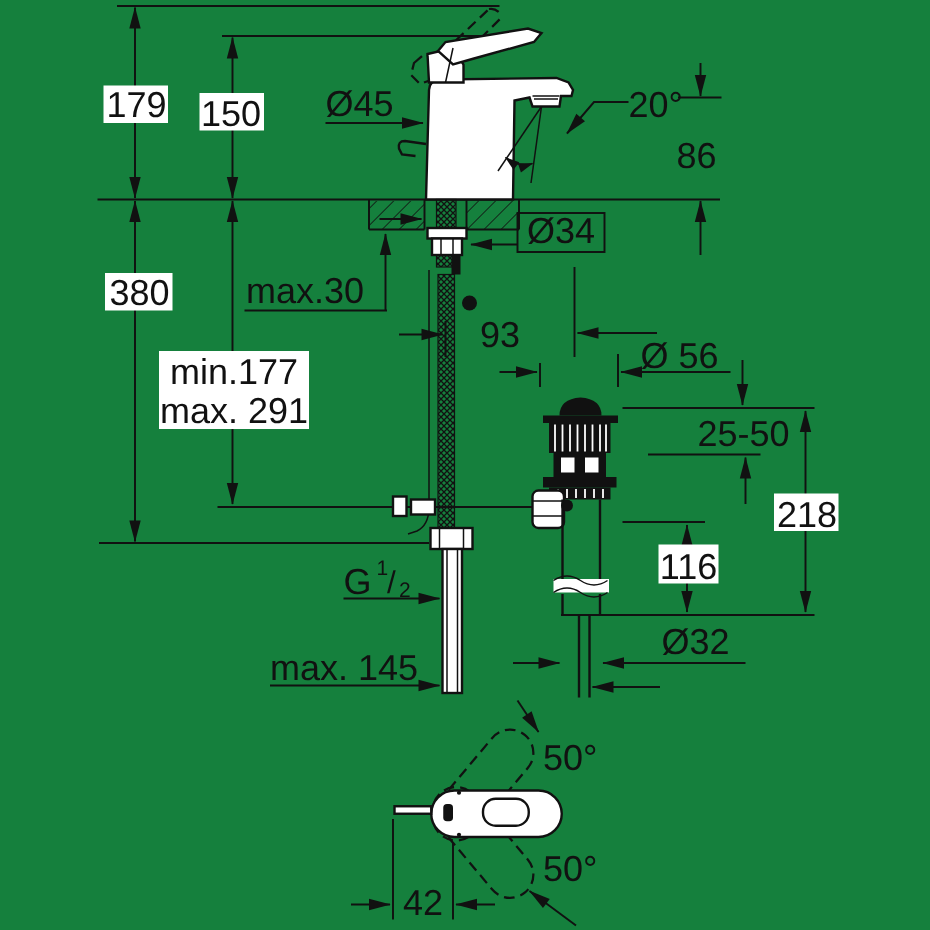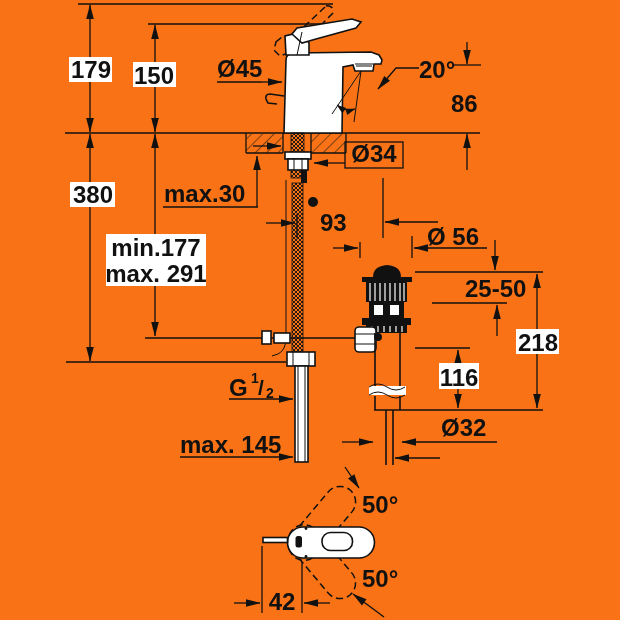--- a/index.html
+++ b/index.html
@@ -1,17 +1,17 @@
 <!DOCTYPE html>
 <html><head>
 <meta charset="utf-8">
 <style>
   html,body{margin:0;padding:0;background:#fff;}
-  #stage{position:relative;width:620px;height:620px;background:#f97316;overflow:hidden;
-         font-family:"Liberation Sans","DejaVu Sans",sans-serif;font-weight:bold;}
+  #stage{position:relative;width:620px;height:620px;background:#15803d;overflow:hidden;
+         font-family:"Liberation Sans","DejaVu Sans",sans-serif;}
   svg{position:absolute;left:0;top:0;}
   text{fill:#111;font-family:"Liberation Sans","DejaVu Sans",sans-serif;}
   .dim{font-size:24px;}
   .dimsm{font-size:14px;}
   .dimsl{font-size:21px;}
   .ln{stroke:#111;stroke-width:1.3;fill:none;}
   .obj{stroke:#111;stroke-width:1.6;fill:none;}
   .objw{stroke:#111;stroke-width:1.6;fill:#fff;}
   .blk{fill:#111;stroke:none;}
   .thin{stroke:#111;stroke-width:1;fill:none;}

